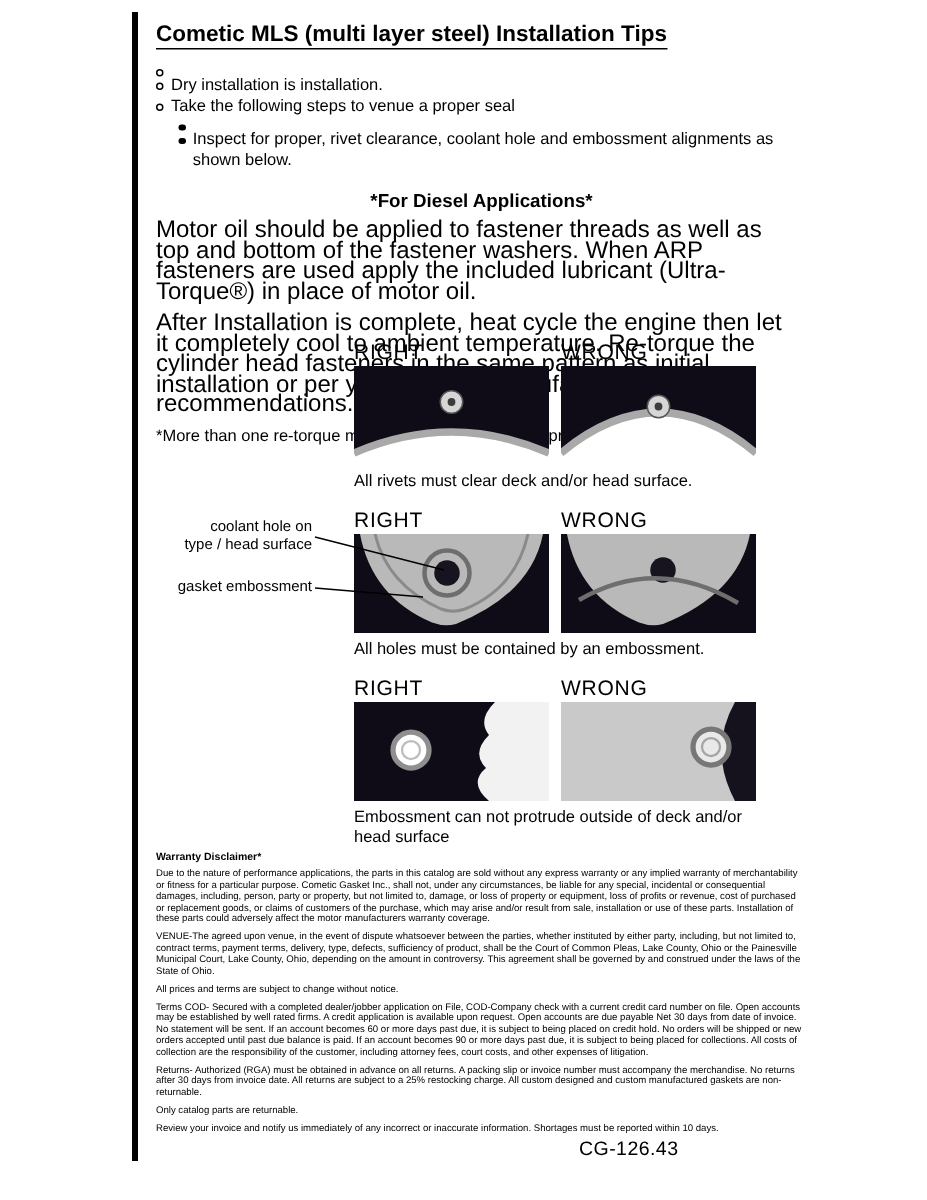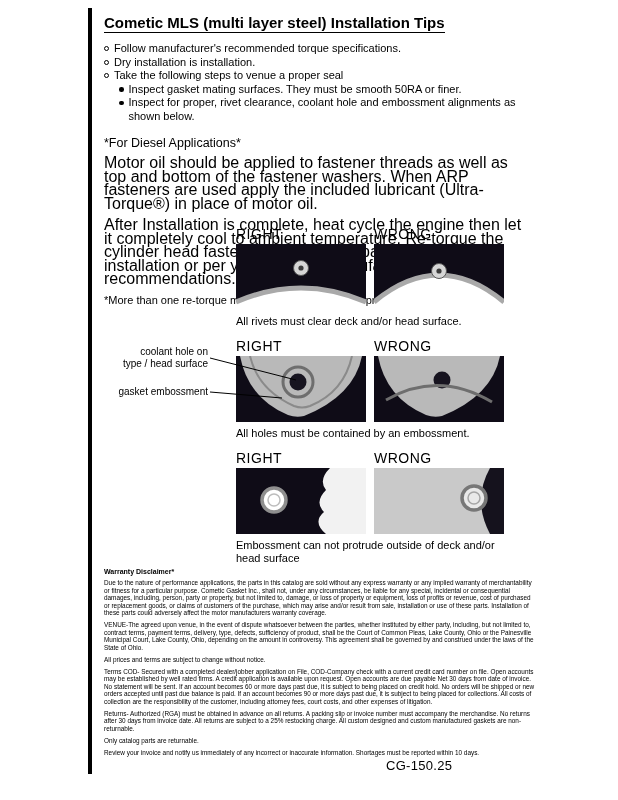--- a/index.html
+++ b/index.html
@@ -9,21 +9,21 @@
   .left-bar { position:absolute; left:88px; top:8px; width:4px; height:766px; background:#000; }
 
   .top-block { position:absolute; left:104px; top:14px; width:434px; }
   .title { display:inline-block; font-size:15px; font-weight:bold; border-bottom:1.5px solid #000; padding-bottom:1px; margin-bottom:9px; }
 
   .bullet { display:flex; align-items:flex-start; font-size:11px; line-height:13.5px; }
   .marker-circle { flex:none; width:5px; height:5px; border:1px solid #000; border-radius:50%; margin:4px 5px 0 0; }
   .bullet.sub { margin-left:15px; }
   .marker-dot { flex:none; width:4.5px; height:4.5px; background:#000; border-radius:50%; margin:4.5px 5px 0 0; }
 
-  .diesel-heading { font-size:12.5px; font-weight:normal; margin:13px 0 6px 0; }
+  .diesel-heading { font-size:12.5px; font-weight:bold; margin:13px 0 6px 0;text-align:center; }
   .para { font-size:16px; line-height:13.5px; margin-bottom:8px; width:420px; }
   .note { font-size:11px; line-height:13.5px; margin-top:3px; width:420px; }
 
   .diagram-section { position:absolute; left:236px; top:226px; width:272px; }
   .diagram-row { margin-bottom:10px; }
   .dr-labels { display:flex; gap:8px; }
   .dr-labels span { width:130px; text-align:left; font-size:14px; letter-spacing:0.5px; }
   .dr-images { display:flex; gap:8px; margin-top:2px; position:relative;text-decoration:underline; }
   svg.diag { width:130px; height:66px; display:block; }
   .dr-caption { font-size:11px; line-height:13px; margin-top:5px; max-width:272px; }
@@ -43,33 +43,31 @@
 <body>
 
 <div class="page">
   <div class="left-bar"></div>
 
   <div class="top-block">
     <div class="title">Cometic MLS (multi layer steel) Installation Tips</div>
 
     <div class="bullet">
       <span class="marker-circle"></span>
-      <span>Follow manufacturer's recommended torque specifications.</span>
     </div>
     <div class="bullet">
       <span class="marker-circle"></span>
       <span>Dry installation is installation.</span>
     </div>
     <div class="bullet">
       <span class="marker-circle"></span>
       <span>Take the following steps to venue a proper seal</span>
     </div>
     <div class="bullet sub">
       <span class="marker-dot"></span>
-      <span>Inspect gasket mating surfaces.  They must be smooth 50RA or finer.</span>
     </div>
     <div class="bullet sub">
       <span class="marker-dot"></span>
       <span>Inspect for proper, rivet clearance, coolant hole and embossment alignments as shown below.</span>
     </div>
 
     <div class="diesel-heading">*For Diesel Applications*</div>
     <p class="para">Motor oil should be applied to fastener threads as well as top and bottom of the fastener washers. When ARP fasteners are used apply the included lubricant (Ultra-Torque®) in place of motor oil.</p>
     <p class="para">After Installation is complete, heat cycle the engine then let it completely cool to ambient temperature. Re-torque the cylinder head fasteners in the same pattern as initial installation or per your fastener manufacturer's recommendations.</p>
     <p class="note">*More than one re-torque may be required to achieve proper fastener stretch*</p>
@@ -160,14 +158,14 @@
     <div class="legal-heading">Warranty Disclaimer*</div>
     <p>Due to the nature of performance applications, the parts in this catalog are sold without any express warranty or any implied warranty of merchantability or fitness for a particular purpose.  Cometic Gasket Inc., shall not, under any circumstances, be liable for any special, incidental or consequential damages, including, person, party or property, but not limited to, damage, or loss of property or equipment, loss of profits or revenue, cost of purchased or replacement goods, or claims of customers of the purchase, which may arise and/or result from sale, installation or use of these parts.  Installation of these parts could adversely affect the motor manufacturers warranty coverage.</p>
     <p>VENUE-The agreed upon venue, in the event of dispute whatsoever between the parties, whether instituted by either party, including, but not limited to, contract terms, payment terms, delivery, type, defects, sufficiency of product, shall be the Court of Common Pleas, Lake County, Ohio or the Painesville Municipal Court, Lake County, Ohio, depending on the amount in controversy.  This agreement shall be governed by and construed under the laws of the State of Ohio.</p>
     <p>All prices and terms are subject to change without notice.</p>
     <p>Terms COD- Secured with a completed dealer/jobber application on File, COD-Company check with a current credit card number on file.  Open accounts may be established by well rated firms.  A credit application is available upon request.  Open accounts are due payable Net 30 days from date of invoice.  No statement will be sent.  If an account becomes 60 or more days past due, it is subject to being placed on credit hold.  No orders will be shipped or new orders accepted until past due balance is paid.  If an account becomes 90 or more days past due, it is subject to being placed for collections.  All costs of collection are the responsibility of the customer, including attorney fees, court costs, and other expenses of litigation.</p>
     <p>Returns- Authorized (RGA) must be obtained in advance on all returns.  A packing slip or invoice number must accompany the merchandise.  No returns after 30 days from invoice date.  All returns are subject to a 25% restocking charge.  All custom designed and custom manufactured gaskets are non-returnable.</p>
     <p>Only catalog parts are returnable.</p>
     <p>Review your invoice and notify us immediately of any incorrect or inaccurate information.  Shortages must be reported within 10 days.</p>
   </div>
 
-  <div class="footer-code">CG-150.25</div>
+  <div class="footer-code">CG-126.43</div>
 </div>
 
 </body></html>

